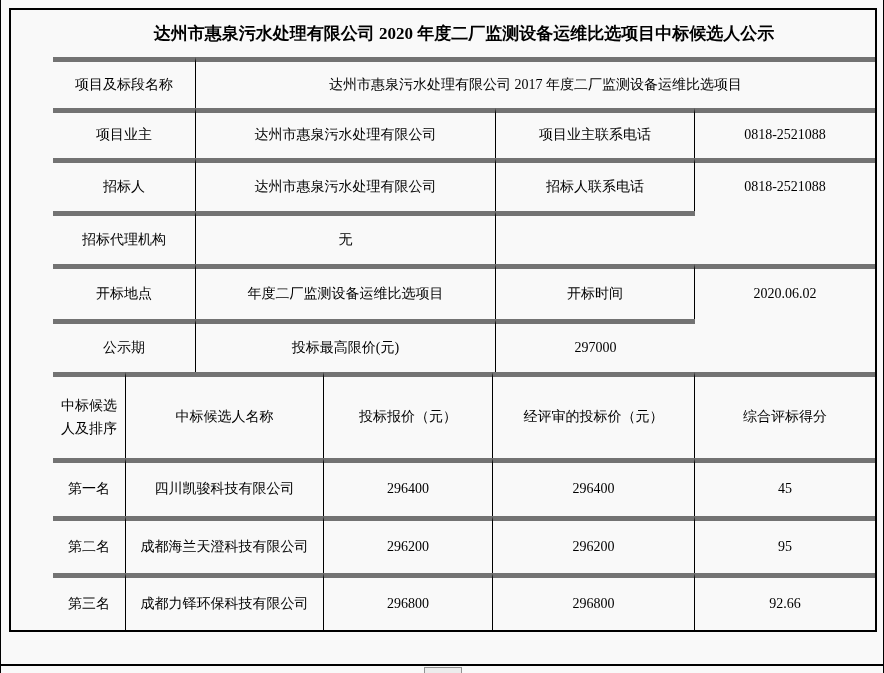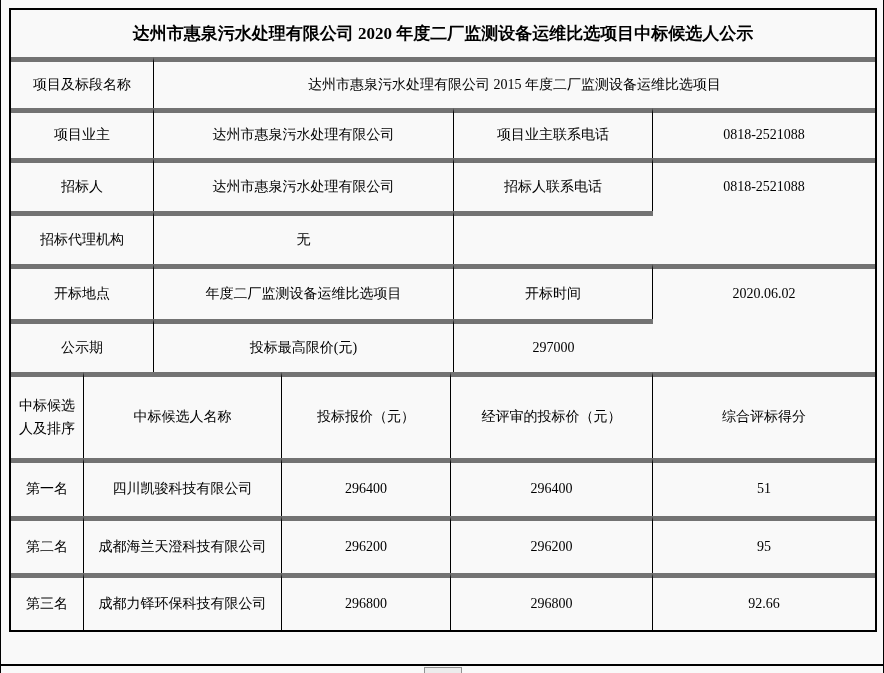--- a/index.html
+++ b/index.html
@@ -13,20 +13,21 @@
     border-right:1px solid #000;
     overflow:hidden;
     font-family:"Liberation Serif","DejaVu Serif",serif;
     color:#000;
   }
   .doc{
     position:absolute;left:8px;top:8px;width:868px;
     box-sizing:border-box;
     border:2px solid #000;
     background:transparent;
+    padding-left:42px;
   }
   .row{display:grid;}
   .r-title{grid-template-columns:auto;height:47px;}
   .r-span {grid-template-columns:143px auto;height:51px;}
   .r-info {grid-template-columns:143px 300px 199px auto;}
   .r-cand {grid-template-columns:73px 198px 169px 202px auto;}
   .h50{height:50px;} .h53{height:53px;} .h55{height:55px;}
   .h86{height:86px;} .h58{height:58px;} .h57{height:57px;}
   .cell{
     box-sizing:border-box;
@@ -55,21 +56,21 @@
 
 <div class="page">
   <div class="doc">
 
     <div class="row r-title">
       <div class="cell">达州市惠泉污水处理有限公司 2020 年度二厂监测设备运维比选项目中标候选人公示</div>
     </div>
 
     <div class="row r-span">
       <div class="cell">项目及标段名称</div>
-      <div class="cell">达州市惠泉污水处理有限公司 2015 年度二厂监测设备运维比选项目</div>
+      <div class="cell">达州市惠泉污水处理有限公司 2017 年度二厂监测设备运维比选项目</div>
     </div>
 
     <div class="row r-info h50">
       <div class="cell">项目业主</div>
       <div class="cell">达州市惠泉污水处理有限公司</div>
       <div class="cell">项目业主联系电话</div>
       <div class="cell">0818-2521088</div>
     </div>
 
     <div class="row r-info h53">
@@ -104,21 +105,21 @@
       <div class="cell">投标报价（元）</div>
       <div class="cell">经评审的投标价（元）</div>
       <div class="cell">综合评标得分</div>
     </div>
 
     <div class="row r-cand h58">
       <div class="cell">第一名</div>
       <div class="cell">四川凯骏科技有限公司</div>
       <div class="cell">296400</div>
       <div class="cell">296400</div>
-      <div class="cell">51</div>
+      <div class="cell">45</div>
     </div>
 
     <div class="row r-cand h57">
       <div class="cell">第二名</div>
       <div class="cell">成都海兰天澄科技有限公司</div>
       <div class="cell">296200</div>
       <div class="cell">296200</div>
       <div class="cell">95</div>
     </div>
 

